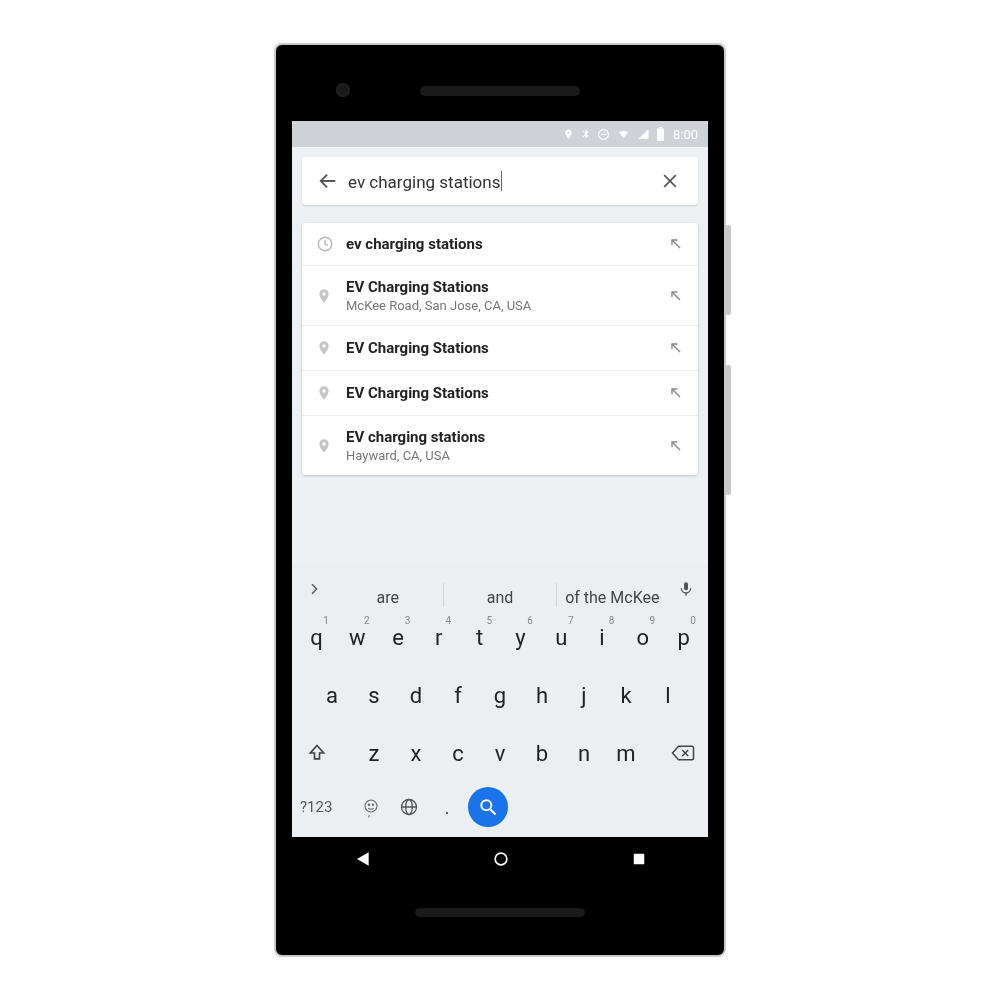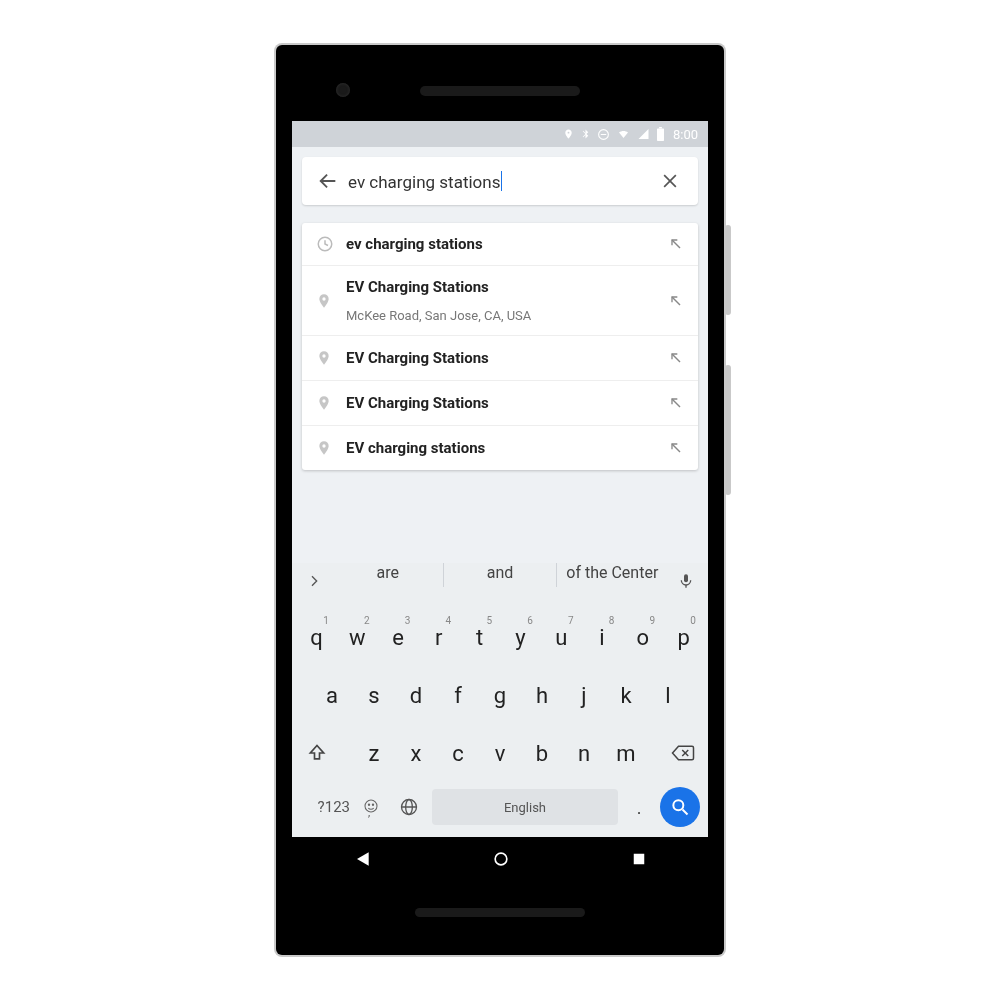--- a/index.html
+++ b/index.html
@@ -128,30 +128,30 @@
   }
   .sugg-row {
     display:flex; align-items:center;
     padding: 12px 10px 12px 14px;
     border-bottom: 1px solid #eee;
   }
   .sugg-row:last-child { border-bottom: none; }
   .sugg-ic { width:30px; display:flex; align-items:center; }
   .sugg-text { flex:1; overflow:hidden; padding-right:8px; }
   .sugg-title { font-size:15px; color:#222; font-weight:700; white-space:nowrap; overflow:hidden; text-overflow:ellipsis; }
-  .sugg-sub { font-size:13px; color:#777; white-space:nowrap; overflow:hidden; text-overflow:ellipsis; margin-top:12px; }
+  .sugg-sub { font-size:13px; color:#777; white-space:nowrap; overflow:hidden; text-overflow:ellipsis; margin-top:2px; }
   .sugg-arrow { width:24px; display:flex; justify-content:center; }
 
   
   .kb {
     position:absolute; bottom:0; left:0; right:0;
     background:#eceff1;
   }
   .kb-sugg {
-    height:44px; display:flex; align-items:flex-start;
+    height:44px; display:flex; align-items:flex-end;
     padding: 0 4px;
   }
   .kb-chev, .kb-mic {
     width:36px; height:36px; display:flex; align-items:center; justify-content:center;
   }
   .kb-sep { width:1px; height:24px; background:#cfd3d8; }
   .kb-sugg-item {
     flex:1; text-align:center; font-size:16px; color:#444;
   }
 
@@ -174,21 +174,21 @@
   .kb-row.r3 .key { max-width: 38px; }
   .key-shift, .key-back {
     width:52px; flex:none;
   }
 
   .kb-bottom {
     display:flex; align-items:center;
     padding: 0 8px 10px 8px;
     gap:6px;
   }
-  .kb-sym { width:50px; text-align:right; font-size:15px; color:#555; }
+  .kb-sym { width:50px; text-align:left; font-size:15px; color:#555; }
   .kb-emoji { width:30px; text-align:center; font-size:11px; color:#666; position:relative;}
   .kb-emoji::after{ content:","; position:absolute; bottom:-2px; left:12px; color:#555;}
   .kb-globe { width:34px; display:flex; justify-content:center; }
   .kb-space {
     flex:1; height:36px; background:#dfe2e5; border-radius:4px;
     display:flex; align-items:center; justify-content:center;
     font-size:13px; color:#555;
   }
   .kb-dot { width:30px; text-align:center; font-size:18px; color:#444; }
   .kb-search {
@@ -343,20 +343,21 @@
 
         <div class="sugg-row">
           <div class="sugg-ic">
             <svg width="16" height="20" viewBox="0 0 24 24" fill="#c6c6c6">
                 <path d="M12 2C8 2 5 5 5 9c0 5 7 13 7 13s7-8 7-13c0-4-3-7-7-7z"></path>
                 <circle cx="12" cy="9" r="2.5" fill="#fff"></circle>
               </svg>
           </div>
           <div class="sugg-text">
             <div class="sugg-title">EV charging stations</div>
+            <div class="sugg-sub">Hayward, CA, USA</div>
           </div>
           <div class="sugg-arrow">
             <svg width="16" height="16" viewBox="0 0 24 24" fill="none" stroke="#888" stroke-width="2">
                 <line x1="18" y1="18" x2="6" y2="6"></line>
                 <polyline points="6 14 6 6 14 6"></polyline>
               </svg>
           </div>
         </div>
 
       </div>
@@ -365,21 +366,21 @@
         <div class="kb-sugg">
           <div class="kb-chev">
             <svg width="16" height="16" viewBox="0 0 24 24" fill="none" stroke="#555" stroke-width="2">
                 <polyline points="9 5 16 12 9 19"></polyline>
               </svg>
           </div>
           <div class="kb-sugg-item">are</div>
           <div class="kb-sep"></div>
           <div class="kb-sugg-item">and</div>
           <div class="kb-sep"></div>
-          <div class="kb-sugg-item">of the Center</div>
+          <div class="kb-sugg-item">of the McKee</div>
           <div class="kb-mic">
             <svg width="16" height="18" viewBox="0 0 24 24" fill="#555">
                 <rect x="9" y="2" width="6" height="12" rx="3"></rect>
                 <path d="M5 11a7 7 0 0 0 14 0" fill="none" stroke="#555" stroke-width="2"></path>
                 <line x1="12" y1="18" x2="12" y2="22" stroke="#555" stroke-width="2"></line>
               </svg>
           </div>
         </div>
 
         <div class="kb-rows">
@@ -441,21 +442,20 @@
                 <path d="M8 15c1 1.5 2.5 2 4 2s3-.5 4-2"></path>
               </svg>
           </div>
           <div class="kb-globe">
             <svg width="20" height="20" viewBox="0 0 24 24" fill="none" stroke="#555" stroke-width="1.6">
                 <circle cx="12" cy="12" r="9"></circle>
                 <ellipse cx="12" cy="12" rx="4" ry="9"></ellipse>
                 <line x1="3" y1="12" x2="21" y2="12"></line>
               </svg>
           </div>
-          <div class="kb-space">English</div>
           <div class="kb-dot">.</div>
           <div class="kb-search">
             <svg width="20" height="20" viewBox="0 0 24 24" fill="none" stroke="#fff" stroke-width="2.4">
                 <circle cx="10" cy="10" r="6"></circle>
                 <line x1="15" y1="15" x2="21" y2="21"></line>
               </svg>
           </div>
         </div>
       </div>
 

